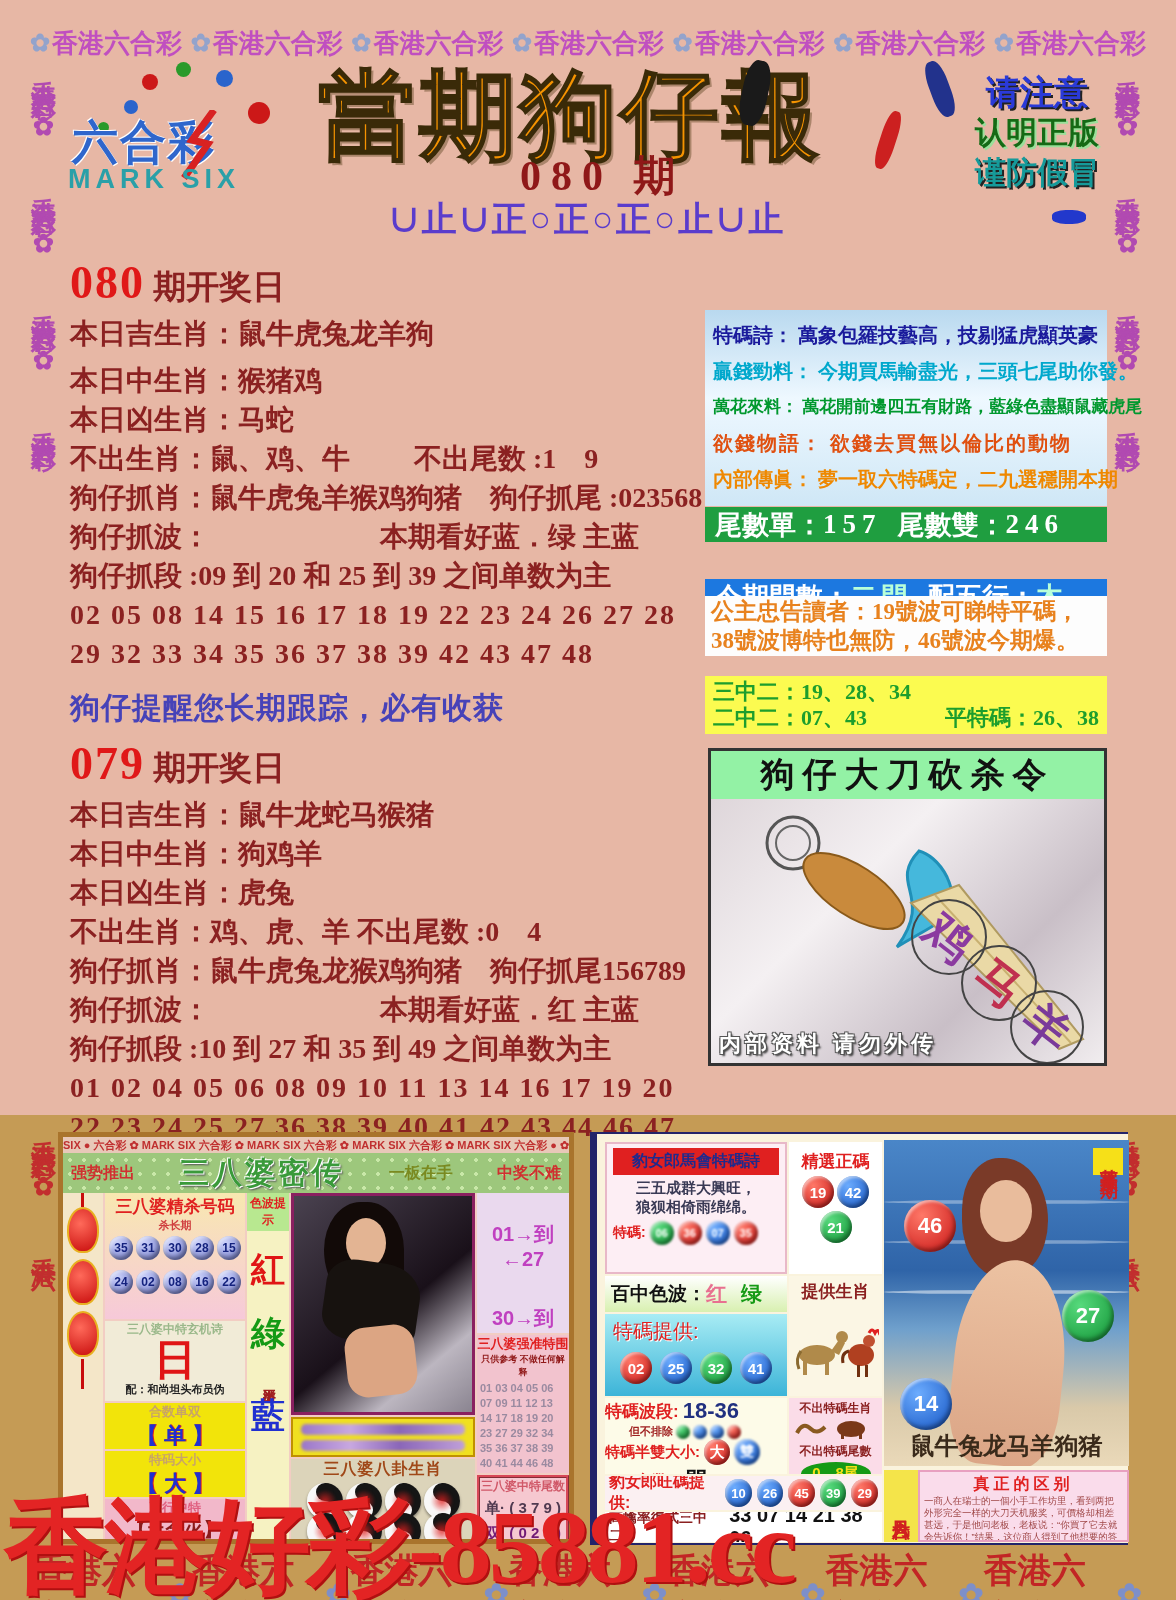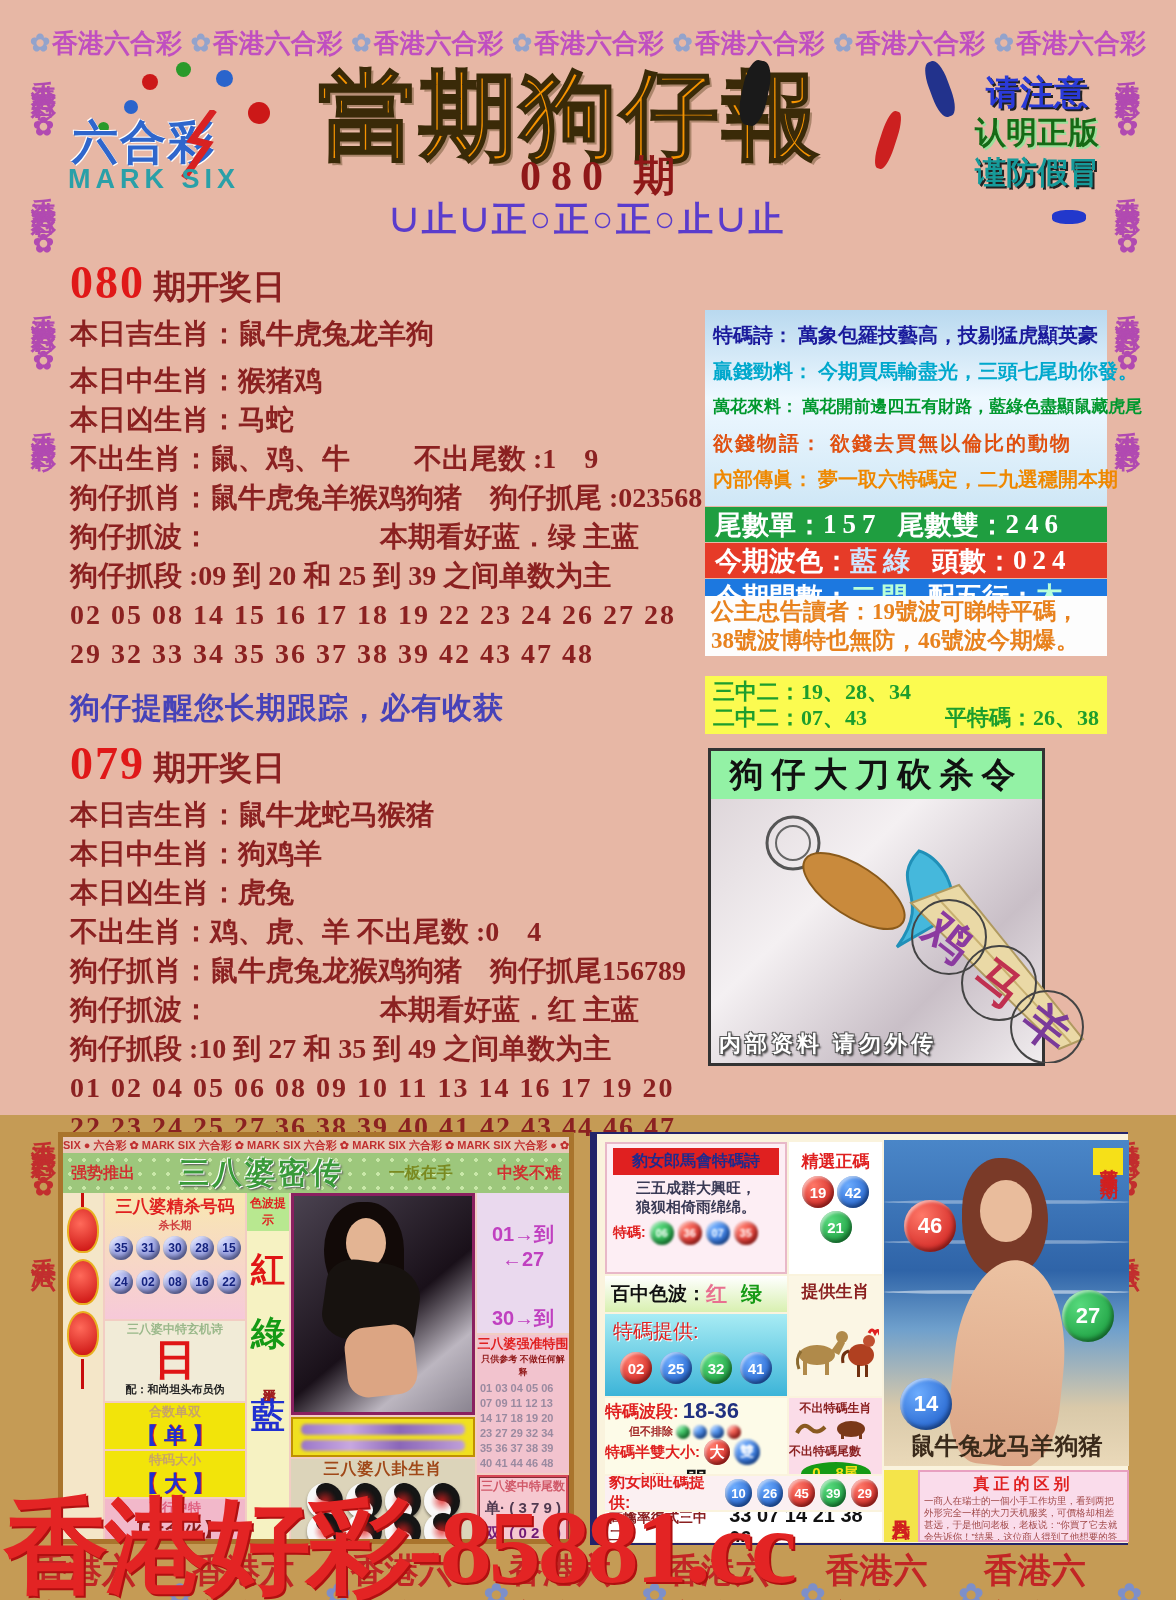--- a/index.html
+++ b/index.html
@@ -51,21 +51,21 @@
   .bar .v { letter-spacing:6px; margin-right:16px; }
   .bar1 { top:507px; background:#1f9e40; }
   .bar2 { top:543px; background:#e63b28; }
   .bar3 { top:579px; background:#1c78e0; }
   .bar2 .v1 { color:#cfe6ff; } .bar3 .v { color:#b8ffd8; letter-spacing:4px; }
   .princess { position:absolute; left:705px; top:596px; width:402px; height:60px; background:#fdfdfd; color:#e8821e; font-weight:bold; font-size:23px; line-height:29px; padding:1px 6px; z-index:3; font-family:"Liberation Serif",serif; }
   .combo { position:absolute; left:705px; top:676px; width:402px; height:58px; background:#fbfb50; color:#1d9e2d; font-weight:bold; font-size:22px; padding:3px 8px; z-index:3; font-family:"Liberation Serif",serif; }
   .combo .row { display:flex; justify-content:space-between; line-height:26px; }
 
   
-  .knife { position:absolute; left:708px; top:748px; width:337px; height:318px; background:#fff; border:3px solid #333; z-index:3; }
+  .knife { position:absolute; left:708px; top:748px; width:399px; height:318px; background:#fff; border:3px solid #333; z-index:3; }
   .knife-h { height:48px; background:#93f2a5; display:flex; align-items:center; justify-content:center; font-size:34px; font-weight:bold; color:#111; letter-spacing:8px; font-family:"Liberation Serif",serif; }
   .knife-b { position:relative; height:264px; background:linear-gradient(135deg,#ded6da 0%,#f4f0f2 35%,#c9bfc7 70%,#f1edef 100%); }
   .knife-f { position:absolute; left:8px; bottom:4px; font-size:22px; font-weight:bold; color:#fff; letter-spacing:4px; text-shadow:-1px -1px 0 #555,1px -1px 0 #555,-1px 1px 0 #555,1px 1px 0 #555,2px 2px 2px #333; }
 
   
   .ball { display:inline-flex; align-items:center; justify-content:center; border-radius:50%; color:#fff; font-weight:bold; box-shadow:inset -2px -3px 4px rgba(0,0,0,.4), inset 2px 2px 3px rgba(255,255,255,.55); }
   .ball.red   { background:radial-gradient(circle at 35% 30%, #ff7868, #c61212); }
   .ball.blue  { background:radial-gradient(circle at 35% 30%, #6cacfe, #1252c2); }
   .ball.green { background:radial-gradient(circle at 35% 30%, #57da7d, #0f9132); }
   .ball.purple{ background:radial-gradient(circle at 35% 30%, #ccd2fa, #6b74c9); color:#14227e; }
@@ -213,26 +213,20 @@
     <div class="tipln t3"><span>萬花來料：</span> <span>萬花開前邊四五有財路，藍綠色盡顯鼠藏虎尾</span></div>
     <div class="tipln t4"><span>欲錢物語：</span> <span>欲錢去買無以倫比的動物</span></div>
     <div class="tipln t5"><span>內部傳眞：</span> <span>夢一取六特碼定，二九選穩開本期</span></div>
   </div>
 
   <div class="bar bar1">
     <span>尾數單：</span>
       <span class="v">157</span>
     <span>尾數雙：</span>
       <span class="v">246</span>
-  </div>
-  <div class="bar bar2">
-    <span>今期波色：</span>
-      <span class="v v1">藍綠</span>
-    <span>頭數：</span>
-      <span class="v">024</span>
   </div>
   <div class="bar bar3">
     <span>今期門數：</span>
       <span class="v">二門</span>
     <span>配五行：</span>
       <span class="v">木</span>
   </div>
   <div class="princess">公主忠告讀者：19號波可睇特平碼，38號波博特也無防，46號波今期爆。</div>
   <div class="combo">
     <div class="row">
@@ -476,21 +470,21 @@
     </div>
 
     <div class="rp-box" style="left:192px;top:264px;width:93px;height:76px;background:#fbdce8">
       <div style="text-align:center;color:#8b2020;font-weight:bold;font-size:12px;margin-top:2px">不出特碼生肖</div>
       <svg width="90" height="22" viewBox="0 0 90 22">
         <path d="M8 16 q6 -12 14 -4 q6 6 14 -2" stroke="#8a5a20" stroke-width="4" fill="none"></path>
         <ellipse cx="62" cy="12" rx="14" ry="8" fill="#7a3818"></ellipse>
         <rect x="52" y="16" width="3" height="6" fill="#7a3818"></rect>
           <rect x="70" y="16" width="3" height="6" fill="#7a3818"></rect>
       </svg>
-      <div style="color:#8b2020;font-weight:bold;font-size:12px">不出特碼尾數</div>
+      <div style="text-align:center;color:#8b2020;font-weight:bold;font-size:12px">不出特碼尾數</div>
       <div style="margin:2px auto 0;width:70px;background:#159a15;border-radius:50%;text-align:center;color:#f6e018;font-weight:bold;font-size:15px;padding:2px 0">0、8尾</div>
     </div>
 
     <div class="rp-box rowflex" style="left:8px;top:342px;width:277px;height:34px;background:#fbf0f2;gap:5px;padding:0 4px">
       <span style="color:#e02020;font-weight:bold;font-size:16px">豹女郎旺碼提供:</span>
       <span class="ball blue" style="width:28px;height:28px;font-size:13px">10</span>
       <span class="ball blue" style="width:28px;height:28px;font-size:13px">26</span>
       <span class="ball red" style="width:28px;height:28px;font-size:13px">45</span>
       <span class="ball green" style="width:28px;height:28px;font-size:13px">39</span>
       <span class="ball red" style="width:28px;height:28px;font-size:13px">29</span>

